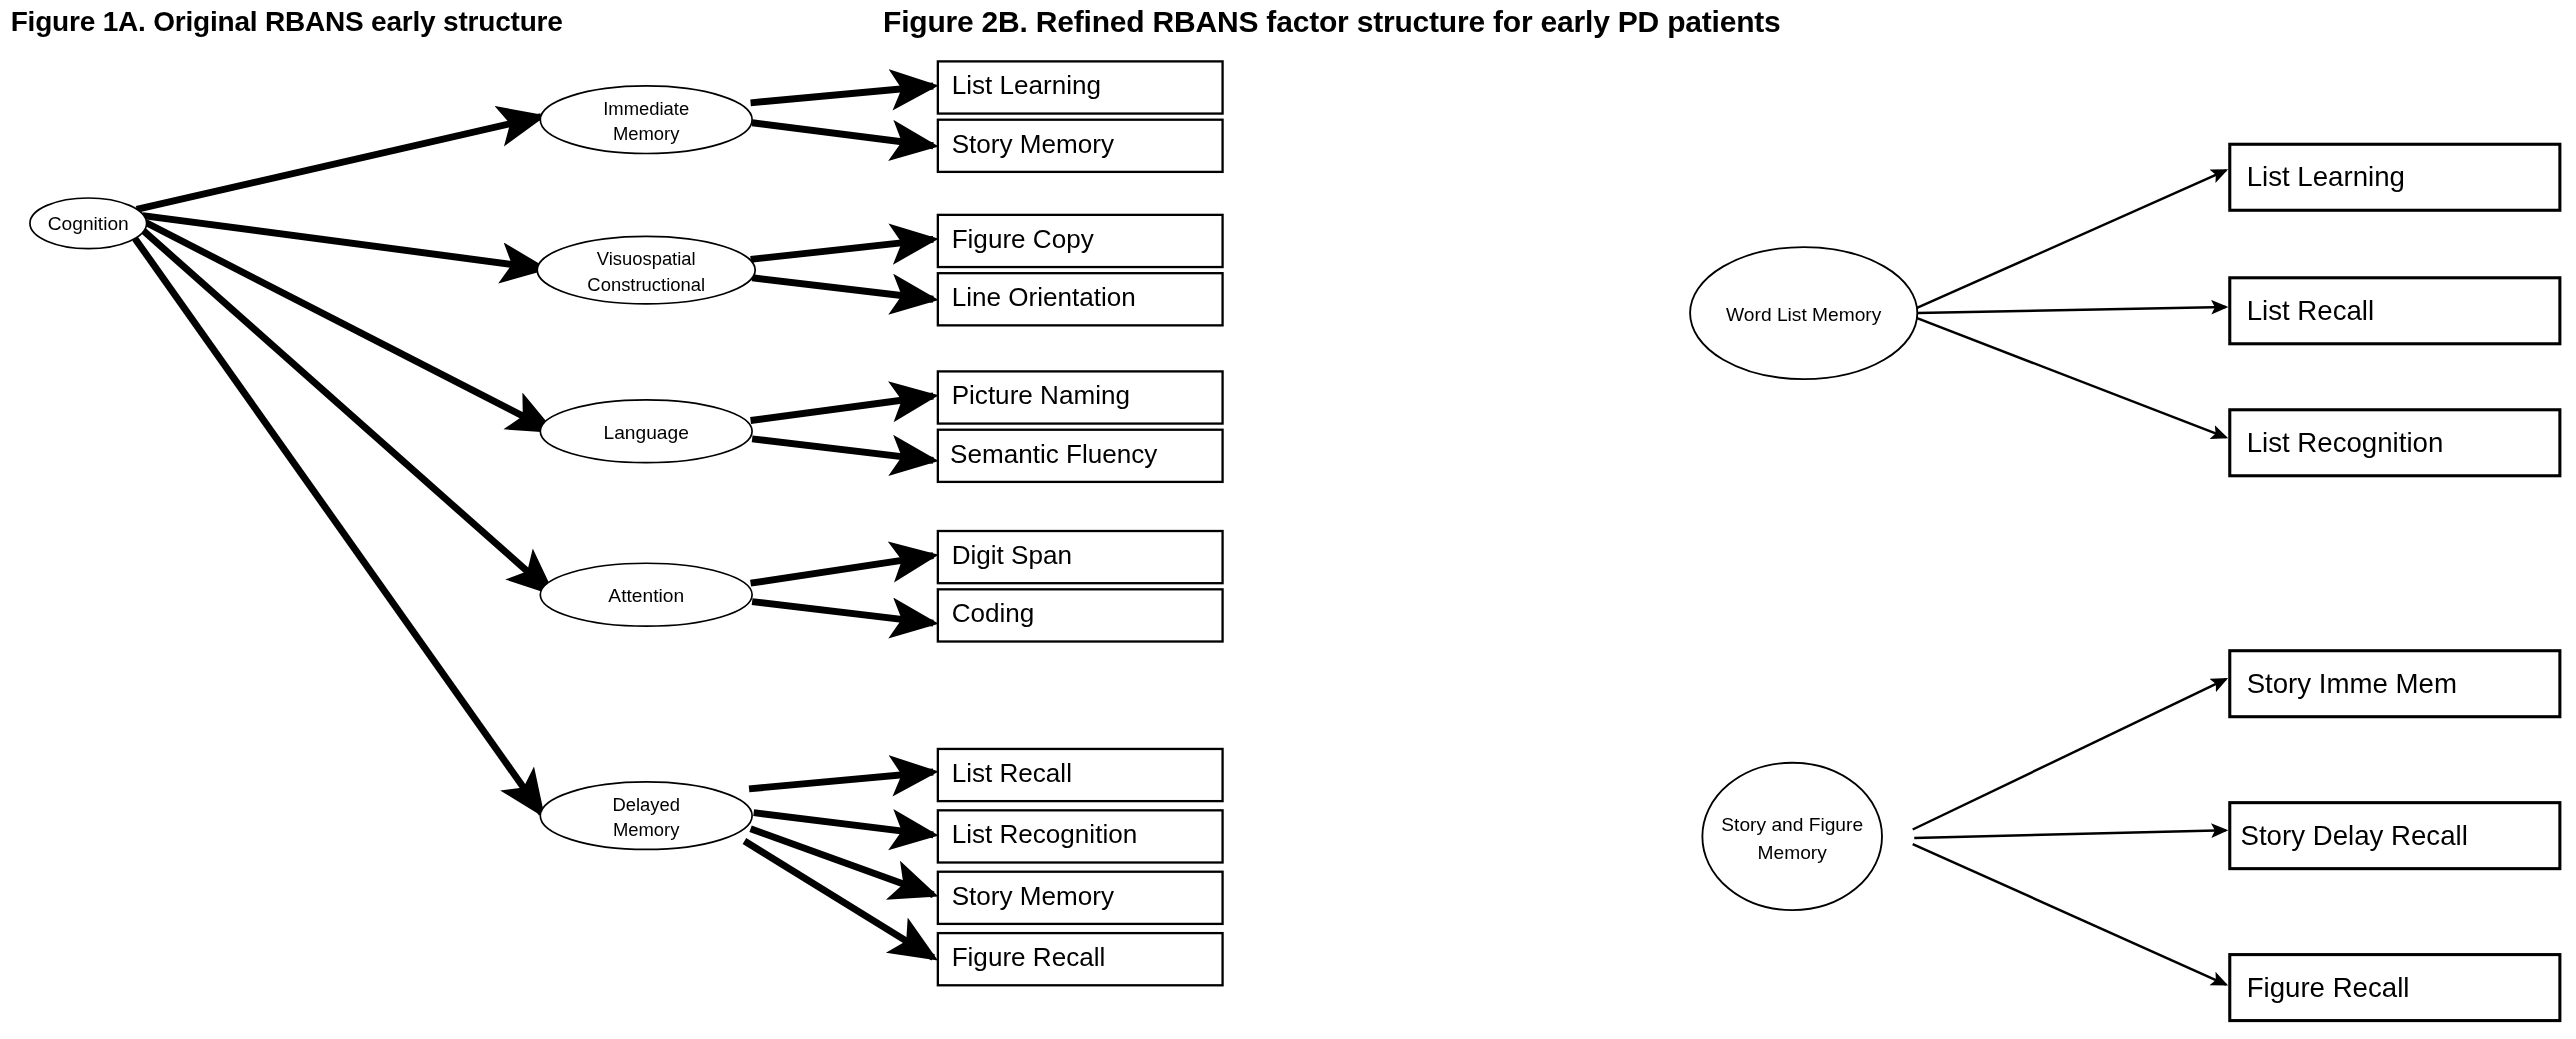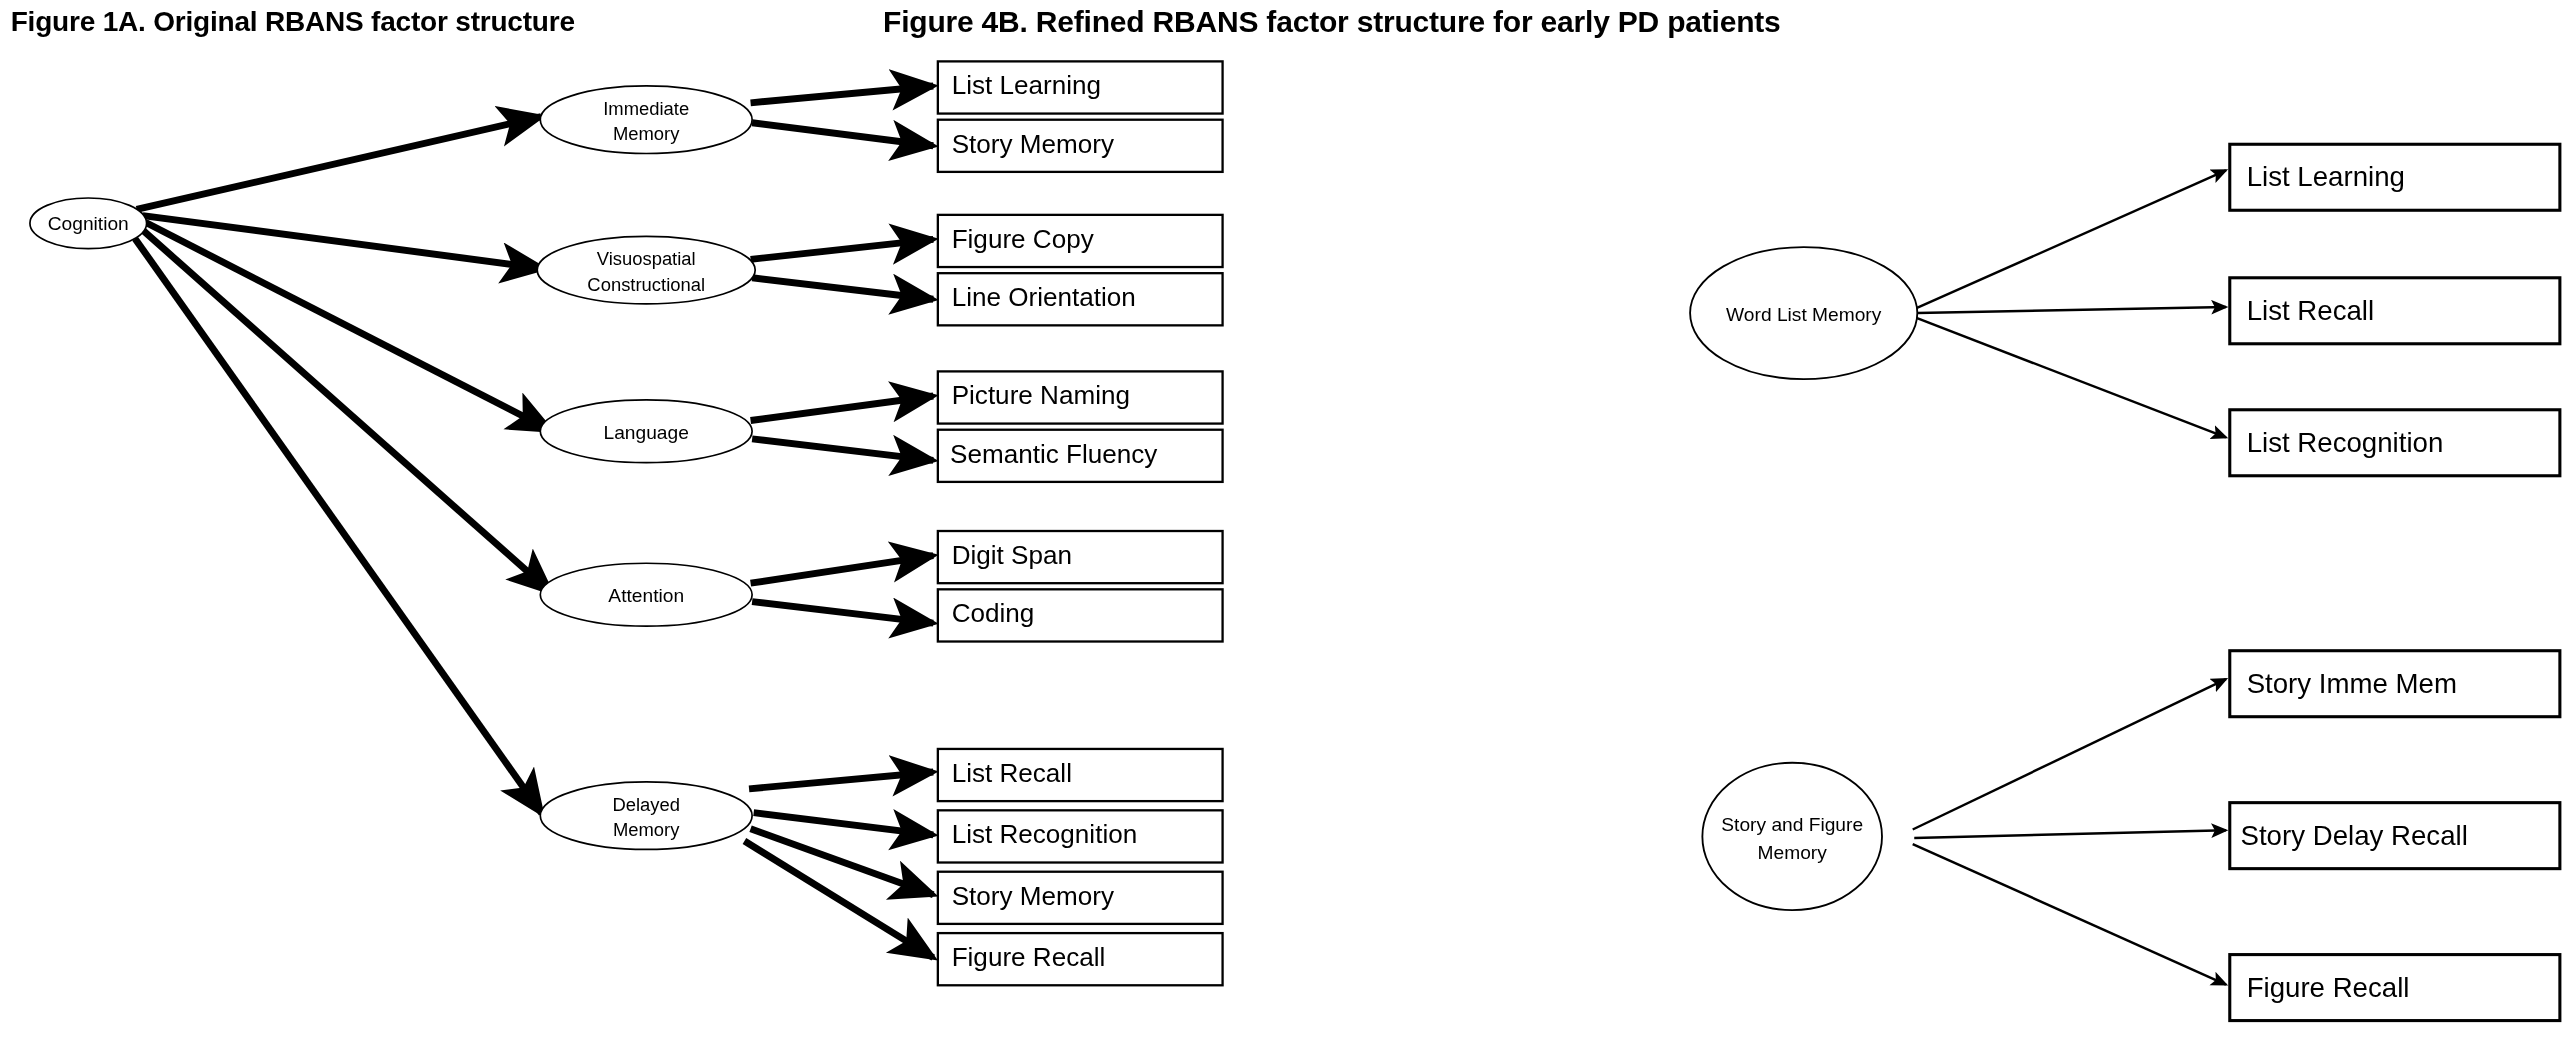--- a/index.html
+++ b/index.html
@@ -22,21 +22,21 @@
   .ellLbl{font-size:25px;text-anchor:middle;}
   .ellLblSm{font-size:24px;text-anchor:middle;}
   .ellLblB{font-size:25px;text-anchor:middle;}
   .boxLbl{font-size:34px;}
   .boxLblB{font-size:36px;}
 </style>
 </head>
 <body>
 
 <div class="fig" id="figA">
-  <div class="title" id="titleA">Figure 1A. Original RBANS factor structure</div>
+  <div class="title" id="titleA">Figure 1A. Original RBANS early structure</div>
 
   <svg class="canvas" viewBox="0 0 1660 1354" preserveAspectRatio="none">
     <defs>
       <marker id="arrA" markerWidth="7" markerHeight="7" refX="6.2" refY="3" orient="auto" markerUnits="strokeWidth">
         <path d="M0,0 L7,3 L0,6 L1.6,3 z" fill="#000"></path>
       </marker>
       <marker id="arrA2" markerWidth="8" markerHeight="8" refX="7" refY="3.4" orient="auto" markerUnits="strokeWidth">
         <path d="M0,0 L8,3.4 L0,6.8 L1.8,3.4 z" fill="#000"></path>
       </marker>
     </defs>
@@ -148,21 +148,21 @@
       </g>
       <g>
         <rect class="bx" x="1222" y="1216" width="371" height="68"></rect>
         <text class="boxLbl" x="1240" y="1259">Figure Recall</text>
       </g>
     </g>
   </svg>
 </div>
 
 <div class="fig" id="figB">
-  <div class="title" id="titleB" style="left:-391px;">Figure 4B. Refined RBANS factor structure for early PD patients</div>
+  <div class="title" id="titleB" style="left:-391px;">Figure 2B. Refined RBANS factor structure for early PD patients</div>
 
   <svg class="canvas" viewBox="0 0 1696 1354" preserveAspectRatio="none">
     <defs>
       <marker id="arrB" markerWidth="7" markerHeight="7" refX="6" refY="3" orient="auto" markerUnits="strokeWidth">
         <path d="M0,0 L7,3 L0,6 L1.5,3 z" fill="#000"></path>
       </marker>
     </defs>
 
     <g>
       <path class="lnkThin" marker-end="url(#arrB)" d="M 836,402 L 1240,222"></path>

